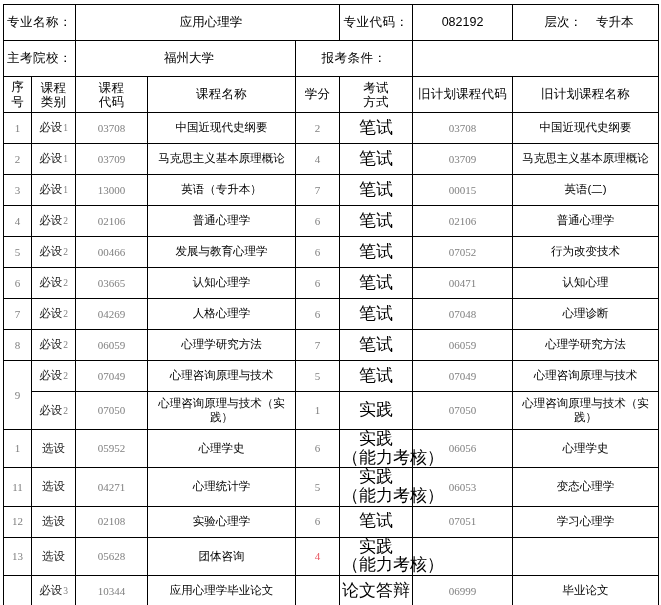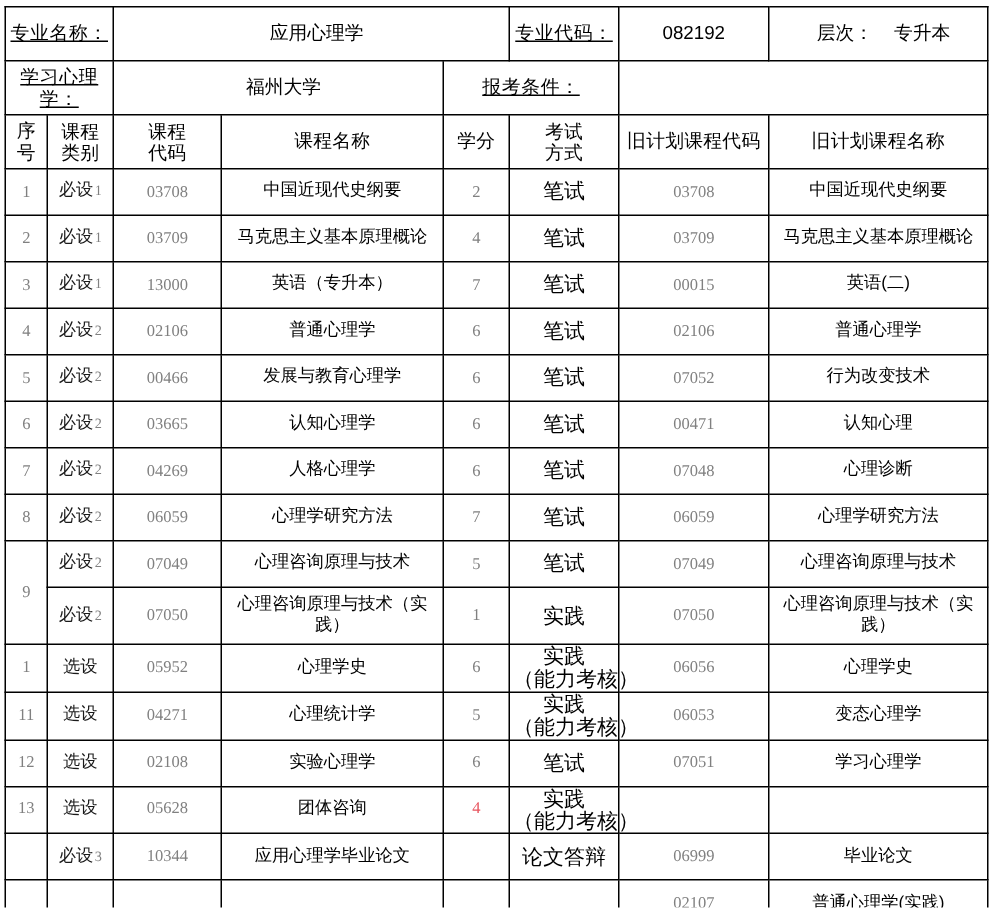--- a/index.html
+++ b/index.html
@@ -40,21 +40,20 @@
   }
 
   
   .meta-row td {
     height: 36px;
     font-size: 12.5px;
     font-weight: bold;
   }
   .meta-label {
     letter-spacing: 0.5px;
-    text-decoration: underline;
   }
   .meta-value {
     text-align: left;
     padding-left: 9px !important;
     font-weight: bold;
   }
   .meta-code {
     font-weight: normal;
     font-size: 12px;
   }
@@ -93,21 +92,21 @@
     color: #808080;
     font-family: "Liberation Serif", "DejaVu Serif", serif;
     padding-left: 1px;
   }
   .brow td.name,
   .brow td.oldname {
     font-size: 11.5px;
     padding: 0 4px !important;
   }
   .brow td.method {
-    font-size: 14px;
+    font-size: 17px;
     line-height: 1.1;
   }
   .brow td.credit.highlight {
     color: #e8555f;
   }
   .brow.tall td {
     height: 38px;
   }
   .nowrapline { white-space: nowrap; }
 </style>
@@ -133,21 +132,21 @@
         <td colspan="2" class="meta-label">专业名称：</td>
         <td colspan="3" class="meta-value">应用心理学</td>
         <td class="meta-label">专业代码：</td>
         <td class="meta-code">082192</td>
         <td class="meta-value">
           <span>层次：</span><span style="margin-left:14px;">专升本</span>
         </td>
       </tr>
 
       <tr class="meta-row">
-        <td colspan="2" class="meta-label">学习心理学：</td>
+        <td colspan="2" class="meta-label">主考院校：</td>
         <td colspan="2" class="meta-value">福州大学</td>
         <td colspan="2" class="meta-label">报考条件：</td>
         <td colspan="2" class="meta-blank"></td>
       </tr>
 
       <tr class="colhead">
         <td>序号</td>
         <td class="two-line">
           <div>课程</div>
           <div>类别</div>

